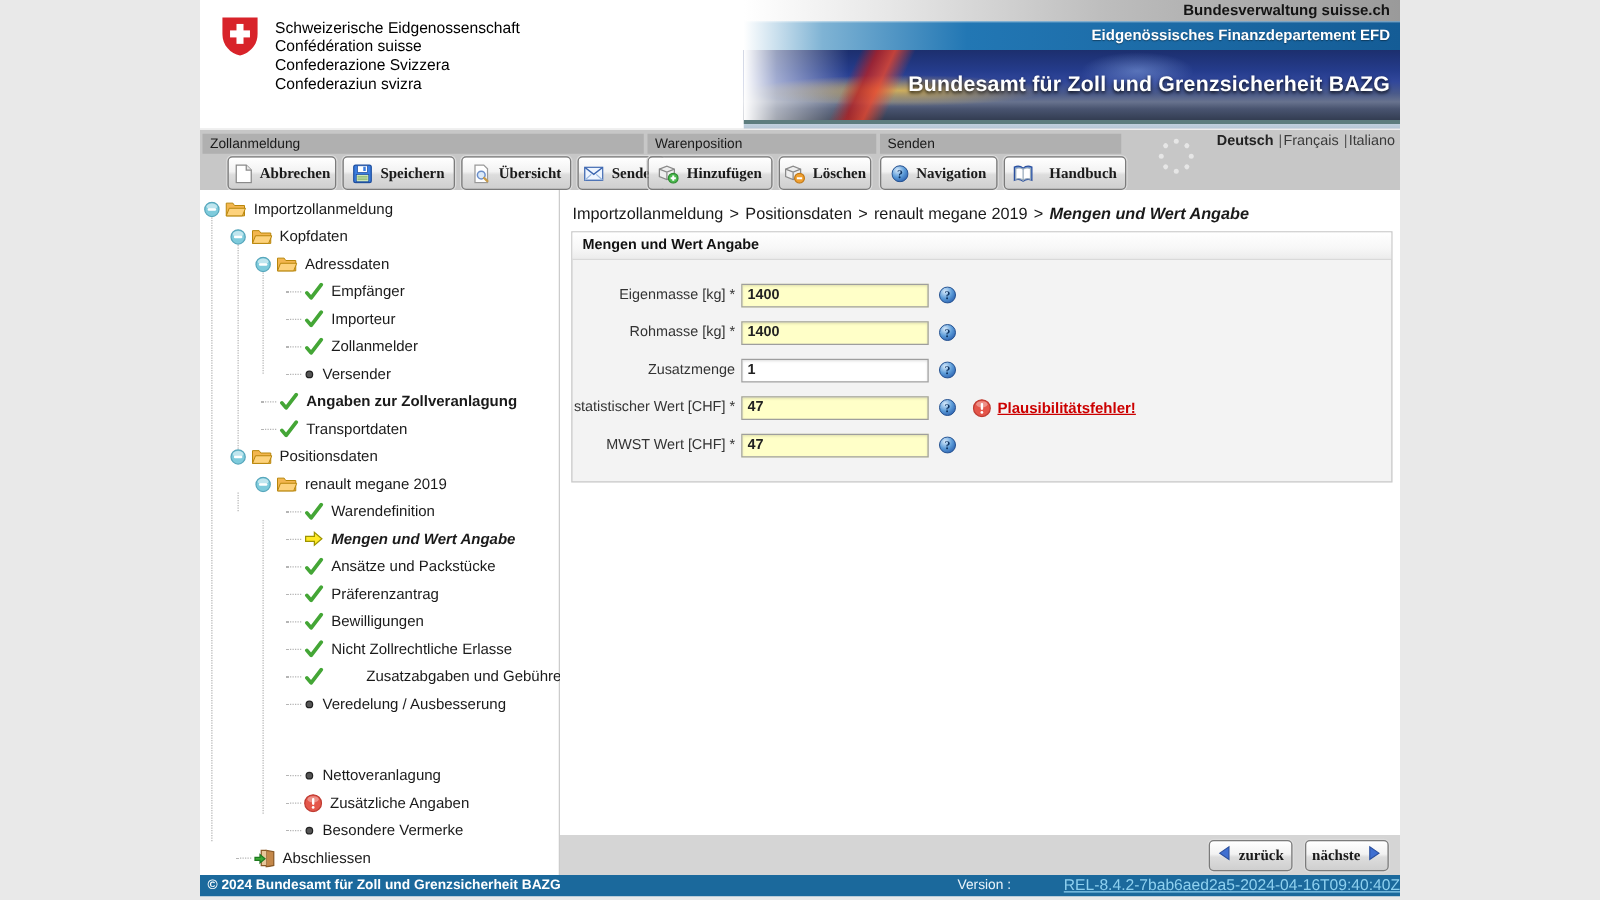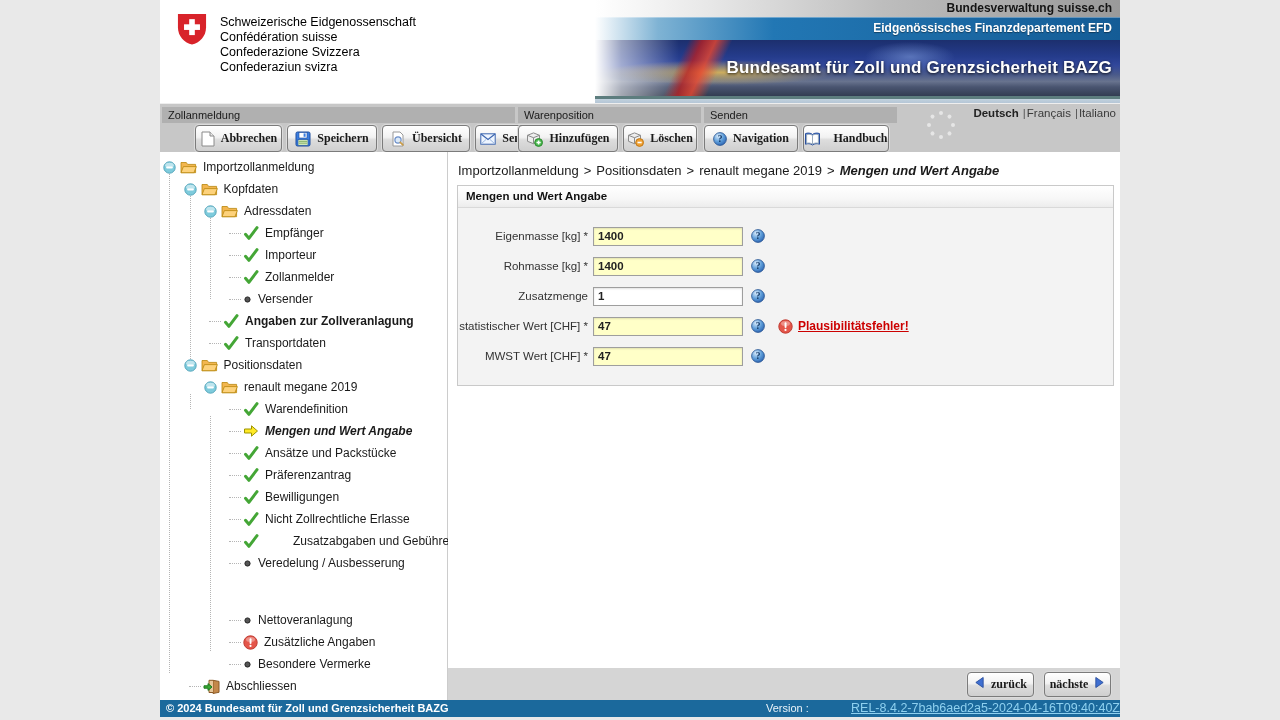--- a/index.html
+++ b/index.html
@@ -121,21 +121,21 @@
         <i style="transform: rotate(45deg) translateY(2px); transform-origin: 2px 16px;"></i>
         <i style="transform: rotate(90deg) translateY(2px); transform-origin: 2px 16px;"></i>
         <i style="transform: rotate(135deg) translateY(2px); transform-origin: 2px 16px;"></i>
         <i style="transform: rotate(180deg) translateY(2px); transform-origin: 2px 16px;"></i>
         <i style="transform: rotate(225deg) translateY(2px); transform-origin: 2px 16px;"></i>
         <i style="transform: rotate(270deg) translateY(2px); transform-origin: 2px 16px;"></i>
         <i style="transform: rotate(315deg) translateY(2px); transform-origin: 2px 16px;"></i>
       </div>
     <div class="langs" id="langs"><span class="lang active">Deutsch</span><span class="pipe">|</span><span class="lang">Français</span><span class="pipe">|</span><span class="lang">Italiano</span></div>
   <div class="group-label" style="left: 2px; width: 353px;">Zollanmeldung</div>
-      <div class="btn-row" style="left: 15px; padding-left: 20px;">
+      <div class="btn-row" style="left: 2px; padding-left: 20px;">
         <button class="menu-btn" style="width: 87px;">
           <span class="mi">
             <svg width="15" height="16" viewBox="0 0 15 16">
               <path d="M2 1h8l4 4v10H2z" fill="#fff" stroke="#8a8a8a"></path>
               <path d="M10 1v4h4" fill="#e8e8e8" stroke="#8a8a8a"></path>
             </svg>
           </span>
           <span>Abbrechen</span>
         </button>
         <button class="menu-btn" style="width: 90px;">
@@ -207,21 +207,21 @@
                   <stop offset="55%" stop-color="#5b9bd8"></stop>
                   <stop offset="100%" stop-color="#2a5fae"></stop>
                 </radialGradient>
               </defs>
               <circle cx="7" cy="7" r="6.4" fill="url(#hg)" stroke="#24508f" stroke-width=".8"></circle>
               <text x="7" y="10.3" text-anchor="middle" font-size="9.5" font-family="Liberation Serif,serif" font-weight="bold" fill="#0e3361">?</text>
             </svg>
           </span>
           <span>Navigation</span>
         </button>
-        <button class="menu-btn" style="width: 86px; gap: 12px;">
+        <button class="menu-btn" style="width: 98px; gap: 12px;">
           <span class="mi">
             <svg width="17" height="14" viewBox="0 0 17 14">
               <path d="M8.5 2.5C6.5.8 3.5.8 1.5 1.6V12.2c2-.8 5-.8 7 .8 2-1.6 5-1.6 7-.8V1.6c-2-.8-5-.8-7 .9z" fill="#4a7fd6" stroke="#2a4f9e"></path>
               <path d="M8.5 3.4C7 2.2 4.6 2.1 2.6 2.7v8.6c2-.5 4.4-.3 5.9.9zM8.5 3.4c1.5-1.2 3.9-1.3 5.9-.7v8.6c-2-.5-4.4-.3-5.9.9z" fill="#fff" stroke="#9ab"></path>
             </svg>
           </span>
           <span>Handbuch</span>
         </button>
       </div>
     </div>

